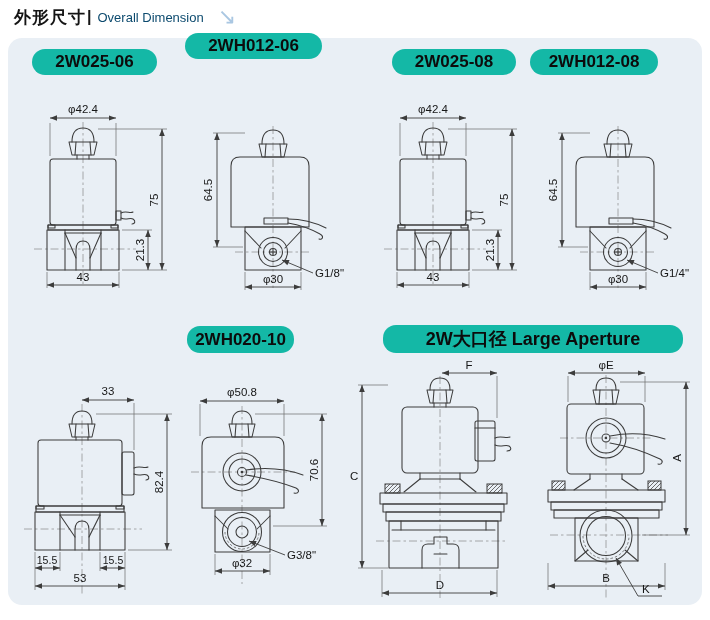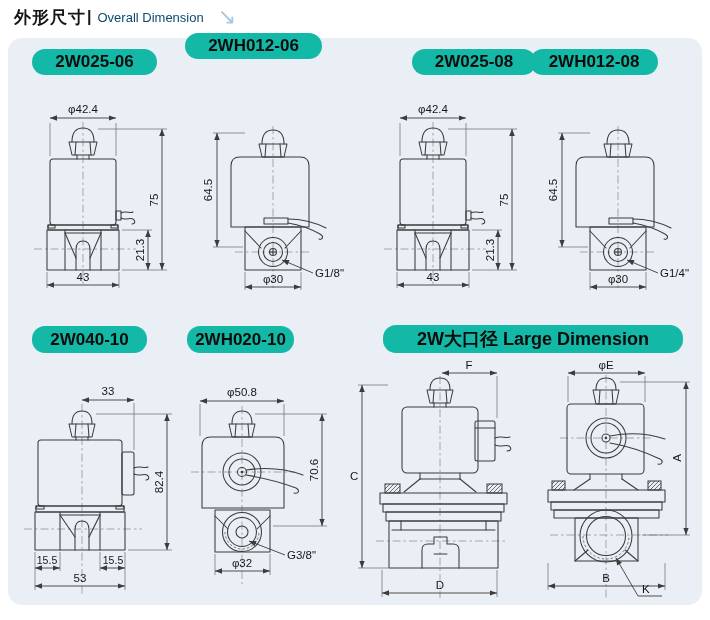--- a/index.html
+++ b/index.html
@@ -58,26 +58,25 @@
     <span class="zh">外形尺寸</span>
     <span class="dv">|</span>
     <span class="en">Overall Dimension</span>
     <span class="arrow">↘</span>
   </div>
 
   <div class="panel"></div>
 
   <div class="badge" style="left:32px;top:49px;width:125px;height:26px">2W025-06</div>
   <div class="badge" style="left:185px;top:33px;width:137px;height:26px">2WH012-06</div>
-  <div class="badge" style="left:412px;top:49px;width:124px;height:26px">2W025-08</div>
+  <div class="badge" style="left:392px;top:49px;width:124px;height:26px">2W025-08</div>
   <div class="badge" style="left:530px;top:49px;width:128px;height:26px">2WH012-08</div>
 
-  <div class="badge" style="left:32px;top:326px;width:115px;height:27px">2W040-10</div>
   <div class="badge" style="left:187px;top:326px;width:107px;height:27px">2WH020-10</div>
-  <div class="badge" style="left:383px;top:325px;width:300px;height:28px;font-size:18px">2W大口径 Large Dimension</div>
+  <div class="badge" style="left:383px;top:325px;width:300px;height:28px;font-size:18px">2W大口径 Large Aperture</div>
 
   <svg class="dwg" style="left:10px;top:92px" width="180" height="200" viewBox="0 0 180 200">
     <g>
       <line class="cl" x1="73" y1="30" x2="73" y2="192"></line>
       <line class="cl" x1="24" y1="157" x2="126" y2="157"></line>
     </g>
     <g>
       <line class="ext" x1="40" y1="31" x2="40" y2="64"></line>
       <line class="ext" x1="106" y1="31" x2="106" y2="64"></line>
       <line class="dim" x1="40" y1="26" x2="106" y2="26" marker-start="url(#as)" marker-end="url(#ae)"></line>

